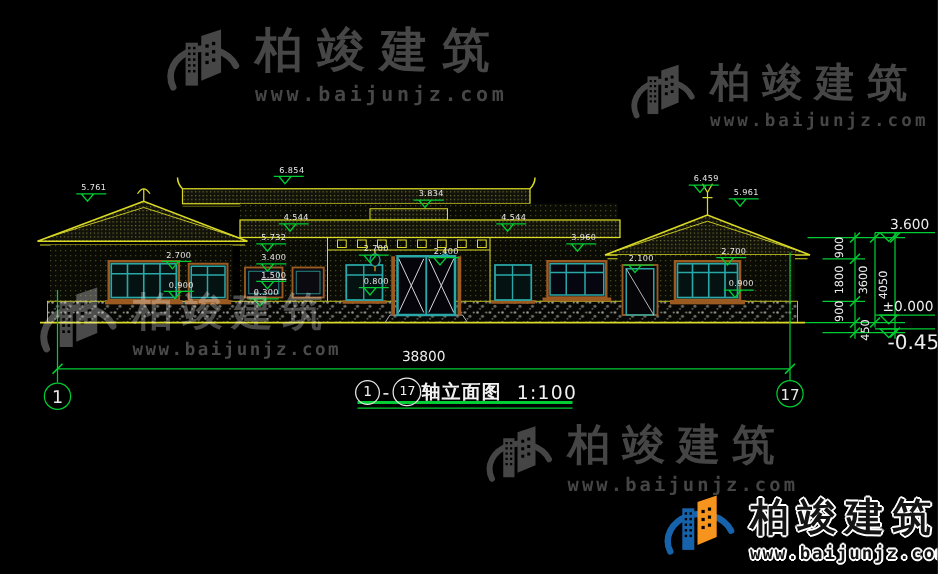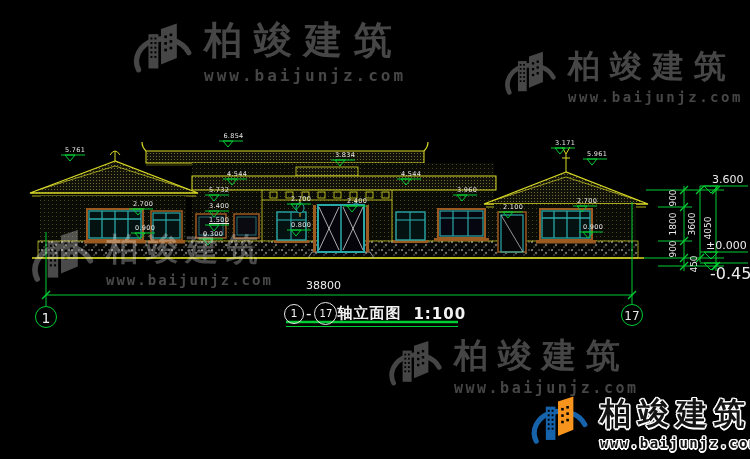--- a/index.html
+++ b/index.html
@@ -15,21 +15,21 @@
   .mk{position:absolute;z-index:4;color:#e8e8e8;font-size:6.5px;line-height:1.05;}
   .mk .mkv{display:block;padding-left:5px;letter-spacing:.3px;}
   .mk svg{display:block;}
   
   .titlebar{position:absolute;left:284px;top:302px;z-index:4;display:flex;align-items:center;
             color:#f2f2f2;font-size:15px;font-weight:bold;letter-spacing:1px;}
   .circ{display:inline-flex;align-items:center;justify-content:center;border:1.3px solid #e8e8e8;
         border-radius:50%;width:18px;height:18px;font-size:11px;font-weight:normal;letter-spacing:0;}
   .circ.big{width:21px;height:21px;font-size:10px;}
   .tsep{margin:0 2px;font-weight:normal;}
-  .tscale{margin-left:12px;font-weight:bold;}
+  .tscale{margin-left:12px;font-weight:normal;}
   .axis-num{position:absolute;z-index:4;color:#e8e8e8;text-align:center;}
   
   .wm{position:absolute;z-index:5;display:flex;align-items:center;gap:10px;
       mix-blend-mode:screen;pointer-events:none;}
   .wm-txt{display:flex;flex-direction:column;}
   .wm-cn{font-weight:bold;white-space:nowrap;}
   .wm-url{font-weight:bold;white-space:nowrap;font-family:"DejaVu Sans Mono","Liberation Mono",monospace;}
   .bj-logo{display:inline-block;flex:0 0 auto;}
   .wm-color{mix-blend-mode:normal;}
   .wm-color .wm-cn,.wm-color .wm-url{color:#141414;
@@ -230,21 +230,21 @@
       <line x1="700" y1="252" x2="748" y2="252"></line>
         <polygon points="704,252 718,252 711,259"></polygon>
       <line x1="700" y1="263" x2="748" y2="263"></line>
         <polygon points="704,263 718,263 711,270"></polygon>
 
       <line x1="286" y1="322" x2="458" y2="322" stroke-width="2.5"></line>
       <line x1="286" y1="326.5" x2="458" y2="326.5" stroke-width="1"></line>
     </g>
   </svg>
 
-  <div class="lbl" style="left:306px;top:280px;width:66px;text-align:left;font-size:11px;">38800</div>
+  <div class="lbl" style="left:306px;top:280px;width:66px;text-align:center;font-size:11px;">38800</div>
 
   <div class="axis-num" style="left:36px;top:310px;width:20px;font-size:14px;">1</div>
   <div class="axis-num" style="left:621px;top:309px;width:22px;font-size:12px;">17</div>
 
   <div class="titlebar">
     <span class="circ">1</span>
     <span class="tsep">-</span>
     <span class="circ big">17</span>
     <span>轴立面图</span>
     <span class="tscale">1:100</span>
@@ -364,21 +364,21 @@
           <path d="M1,1 H25 M5,1 L15,1 L10,7 Z" fill="none" stroke="#00cc33" stroke-width="1"></path>
         </svg>
       </div>
       <div class="mk" style="left: 578px; top: 224px;">
         <span class="mkv">0.900</span>
         <svg width="26" height="8" viewBox="0 0 26 8">
           <path d="M1,1 H25 M5,1 L15,1 L10,7 Z" fill="none" stroke="#00cc33" stroke-width="1"></path>
         </svg>
       </div>
       <div class="mk" style="left: 550px; top: 140px;">
-        <span class="mkv">3.171</span>
+        <span class="mkv">6.459</span>
         <svg width="26" height="8" viewBox="0 0 26 8">
           <path d="M1,1 H25 M5,1 L15,1 L10,7 Z" fill="none" stroke="#00cc33" stroke-width="1"></path>
         </svg>
       </div>
       <div class="mk" style="left: 582px; top: 151px;">
         <span class="mkv">5.961</span>
         <svg width="26" height="8" viewBox="0 0 26 8">
           <path d="M1,1 H25 M5,1 L15,1 L10,7 Z" fill="none" stroke="#00cc33" stroke-width="1"></path>
         </svg>
       </div>

